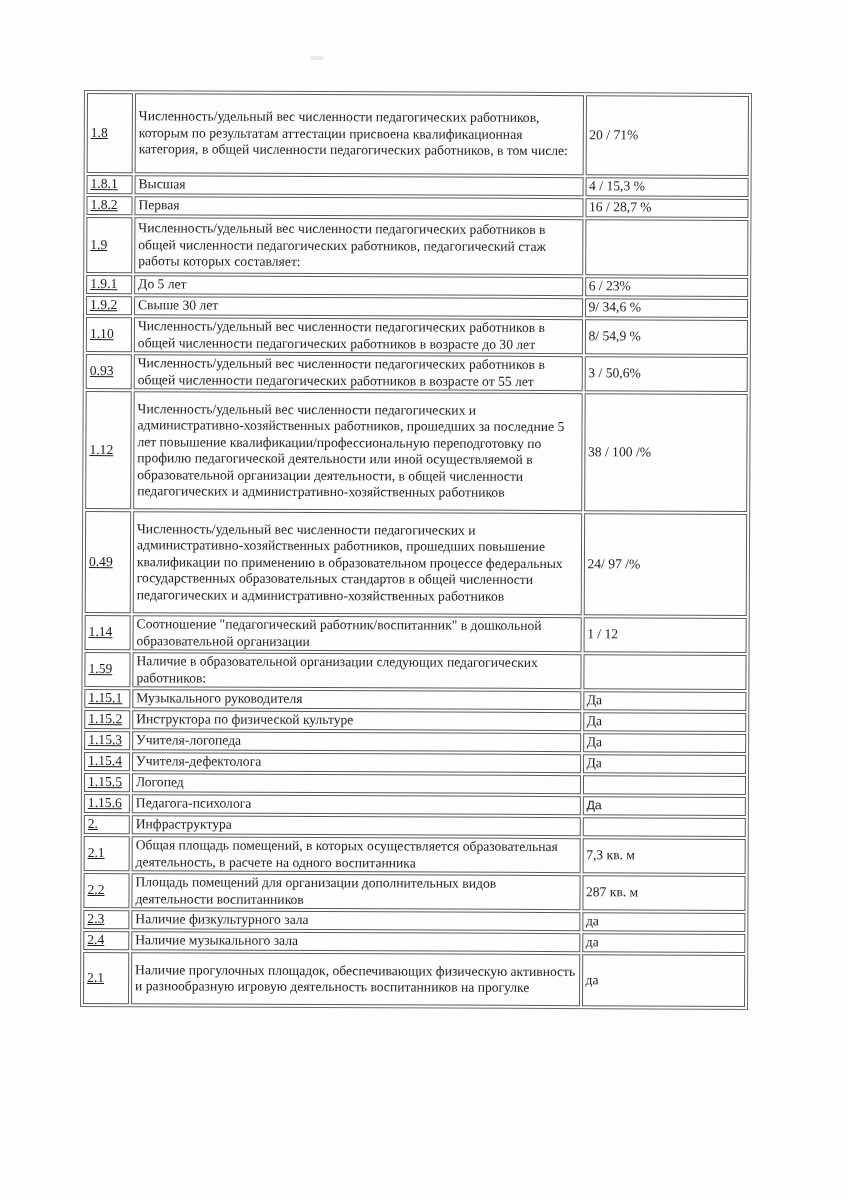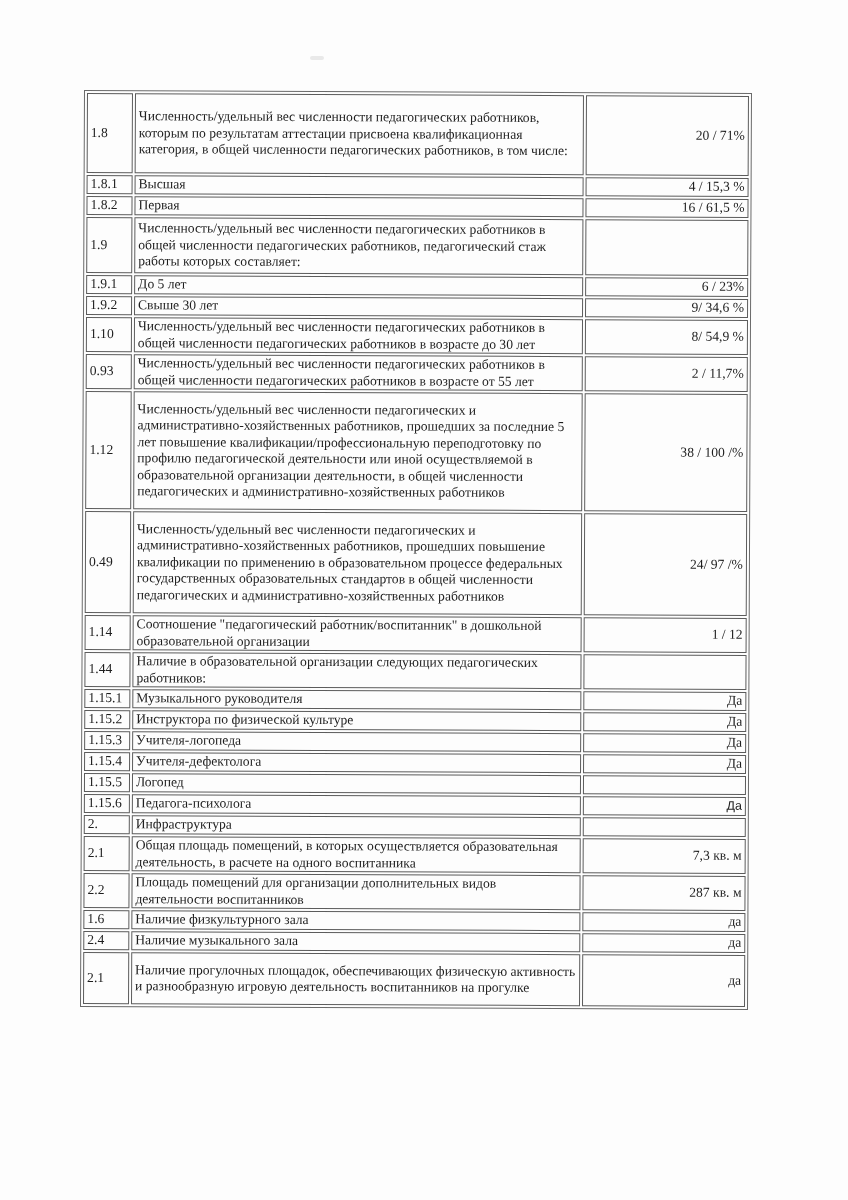--- a/index.html
+++ b/index.html
@@ -15,23 +15,23 @@
     table.indicators {
       position: absolute; left: 84px; top: 90px; width: 668px;
       border-collapse: separate; border-spacing: 2px;
       border: 1px solid #6a6a6a;
       transform: rotate(0.25deg); transform-origin: top left;
     }
     table.indicators td {
       border: 1px solid #5c5c5c; padding: 0 3px;
       font-size: 13.6px; line-height: 16.5px; vertical-align: middle;
     }
-    td.num { width: 38px; }
+    td.num { width: 38px; text-decoration: underline; }
     td.desc { width: 442px; text-align: left; }
-    td.val { width: 156px; text-align: right; }
+    td.val { width: 156px; text-align: left; }
     td.val.sans { font-family: "Liberation Sans", "DejaVu Sans", sans-serif; font-size: 12.5px; }
     tr.single td { height: 17px; }
   </style>
 </head>
 <body>
 
 <div class="page-mark"></div>
 
 <table class="indicators">
   <tbody>
@@ -41,21 +41,21 @@
       <td class="val">20 / 71%</td>
     </tr>
     <tr class="single">
       <td class="num">1.8.1</td>
       <td class="desc">Высшая</td>
       <td class="val">4 / 15,3 %</td>
     </tr>
     <tr class="single">
       <td class="num">1.8.2</td>
       <td class="desc">Первая</td>
-      <td class="val">16 / 61,5 %</td>
+      <td class="val">16 / 28,7 %</td>
     </tr>
     <tr style="height:56px">
       <td class="num">1.9</td>
       <td class="desc">Численность/удельный вес численности педагогических работников в общей численности педагогических работников, педагогический стаж работы которых составляет:</td>
       <td class="val"></td>
     </tr>
     <tr class="single">
       <td class="num">1.9.1</td>
       <td class="desc">До 5 лет</td>
       <td class="val">6 / 23%</td>
@@ -66,39 +66,39 @@
       <td class="val">9/ 34,6 %</td>
     </tr>
     <tr style="height:34px">
       <td class="num">1.10</td>
       <td class="desc">Численность/удельный вес численности педагогических работников в общей численности педагогических работников в возрасте до 30 лет</td>
       <td class="val">8/ 54,9 %</td>
     </tr>
     <tr style="height:34px">
       <td class="num">0.93</td>
       <td class="desc">Численность/удельный вес численности педагогических работников в общей численности педагогических работников в возрасте от 55 лет</td>
-      <td class="val">2 / 11,7%</td>
+      <td class="val">3 / 50,6%</td>
     </tr>
     <tr style="height:118px">
       <td class="num">1.12</td>
       <td class="desc">Численность/удельный вес численности педагогических и административно-хозяйственных работников, прошедших за последние 5 лет повышение квалификации/профессиональную переподготовку по профилю педагогической деятельности или иной осуществляемой в образовательной организации деятельности, в общей численности педагогических и административно-хозяйственных работников</td>
       <td class="val">38 / 100 /%</td>
     </tr>
     <tr style="height:102px">
       <td class="num">0.49</td>
       <td class="desc">Численность/удельный вес численности педагогических и административно-хозяйственных работников, прошедших повышение квалификации по применению в образовательном процессе федеральных государственных образовательных стандартов в общей численности педагогических и административно-хозяйственных работников</td>
       <td class="val">24/ 97 /%</td>
     </tr>
     <tr style="height:34px">
       <td class="num">1.14</td>
       <td class="desc">Соотношение "педагогический работник/воспитанник" в дошкольной образовательной организации</td>
       <td class="val">1 / 12</td>
     </tr>
     <tr style="height:34px">
-      <td class="num">1.44</td>
+      <td class="num">1.59</td>
       <td class="desc">Наличие в образовательной организации следующих педагогических работников:</td>
       <td class="val"></td>
     </tr>
     <tr class="single">
       <td class="num">1.15.1</td>
       <td class="desc">Музыкального руководителя</td>
       <td class="val">Да</td>
     </tr>
     <tr class="single">
       <td class="num">1.15.2</td>
@@ -134,21 +134,21 @@
       <td class="num">2.1</td>
       <td class="desc">Общая площадь помещений, в которых осуществляется образовательная деятельность, в расчете на одного воспитанника</td>
       <td class="val">7,3 кв. м</td>
     </tr>
     <tr style="height:34px">
       <td class="num">2.2</td>
       <td class="desc">Площадь помещений для организации дополнительных видов деятельности воспитанников</td>
       <td class="val">287  кв. м</td>
     </tr>
     <tr class="single">
-      <td class="num">1.6</td>
+      <td class="num">2.3</td>
       <td class="desc">Наличие физкультурного зала</td>
       <td class="val">да</td>
     </tr>
     <tr class="single">
       <td class="num">2.4</td>
       <td class="desc">Наличие музыкального зала</td>
       <td class="val">да</td>
     </tr>
     <tr style="height:52px">
       <td class="num">2.1</td>

